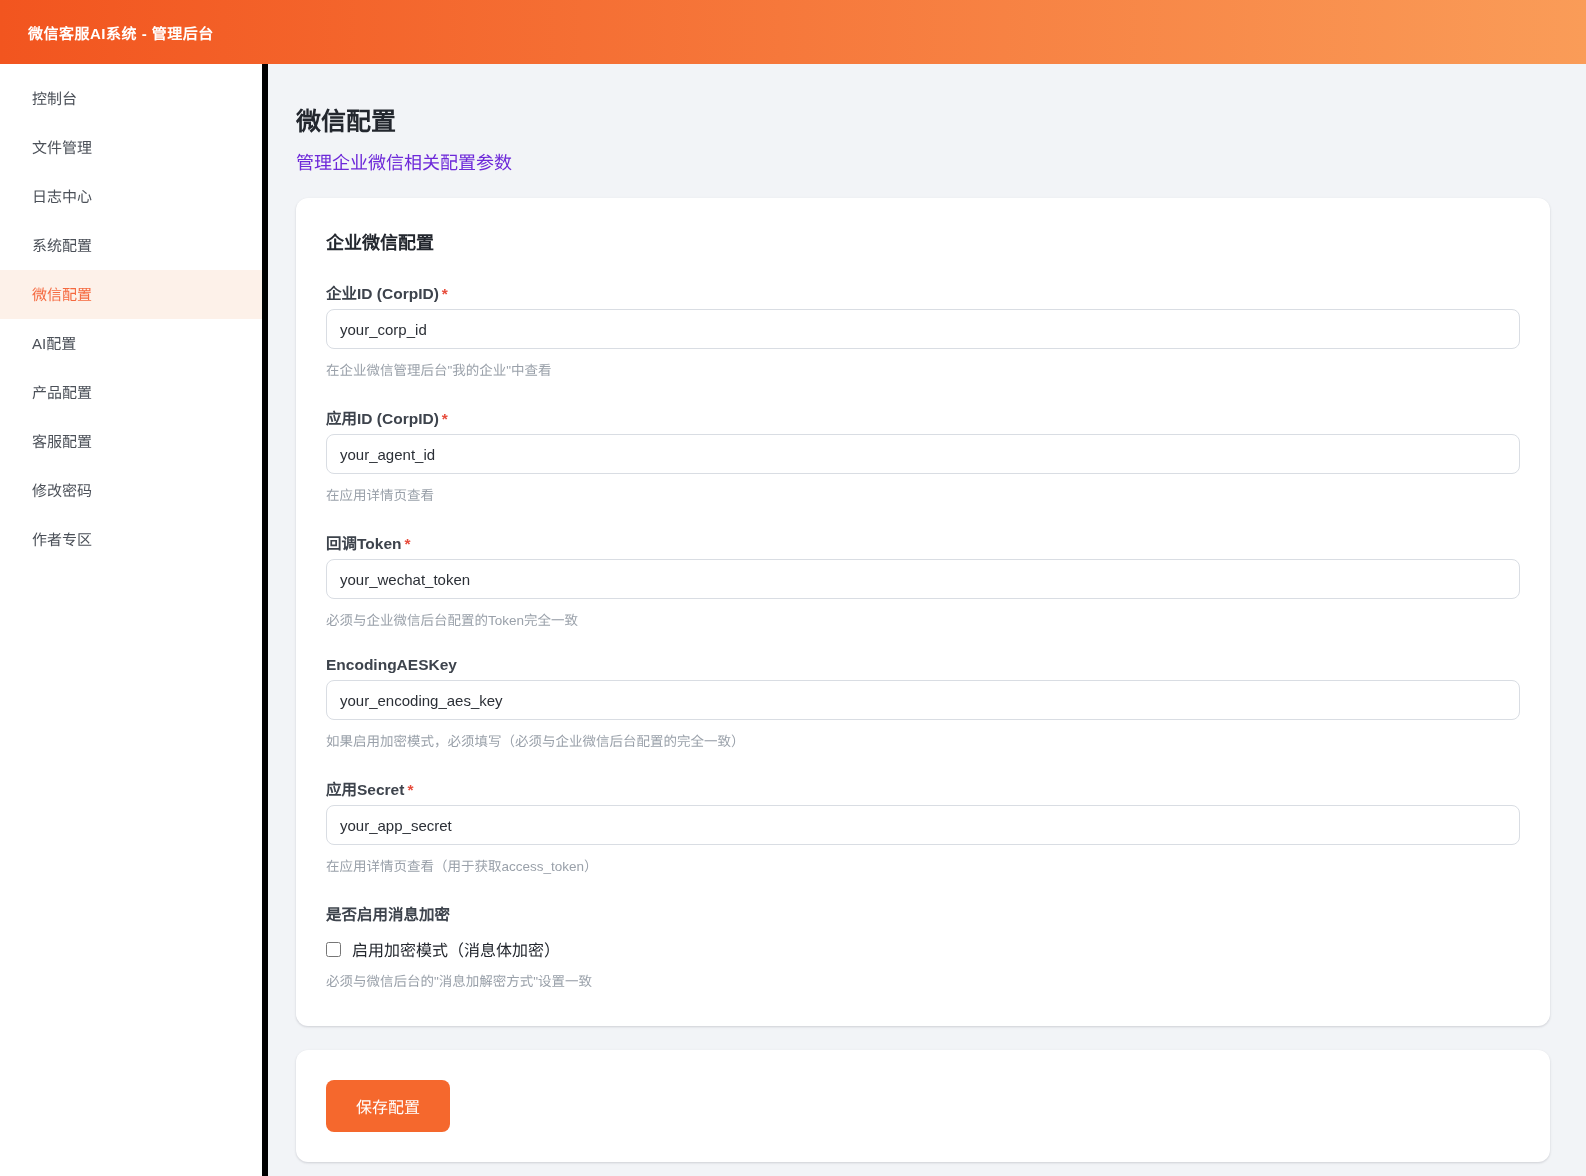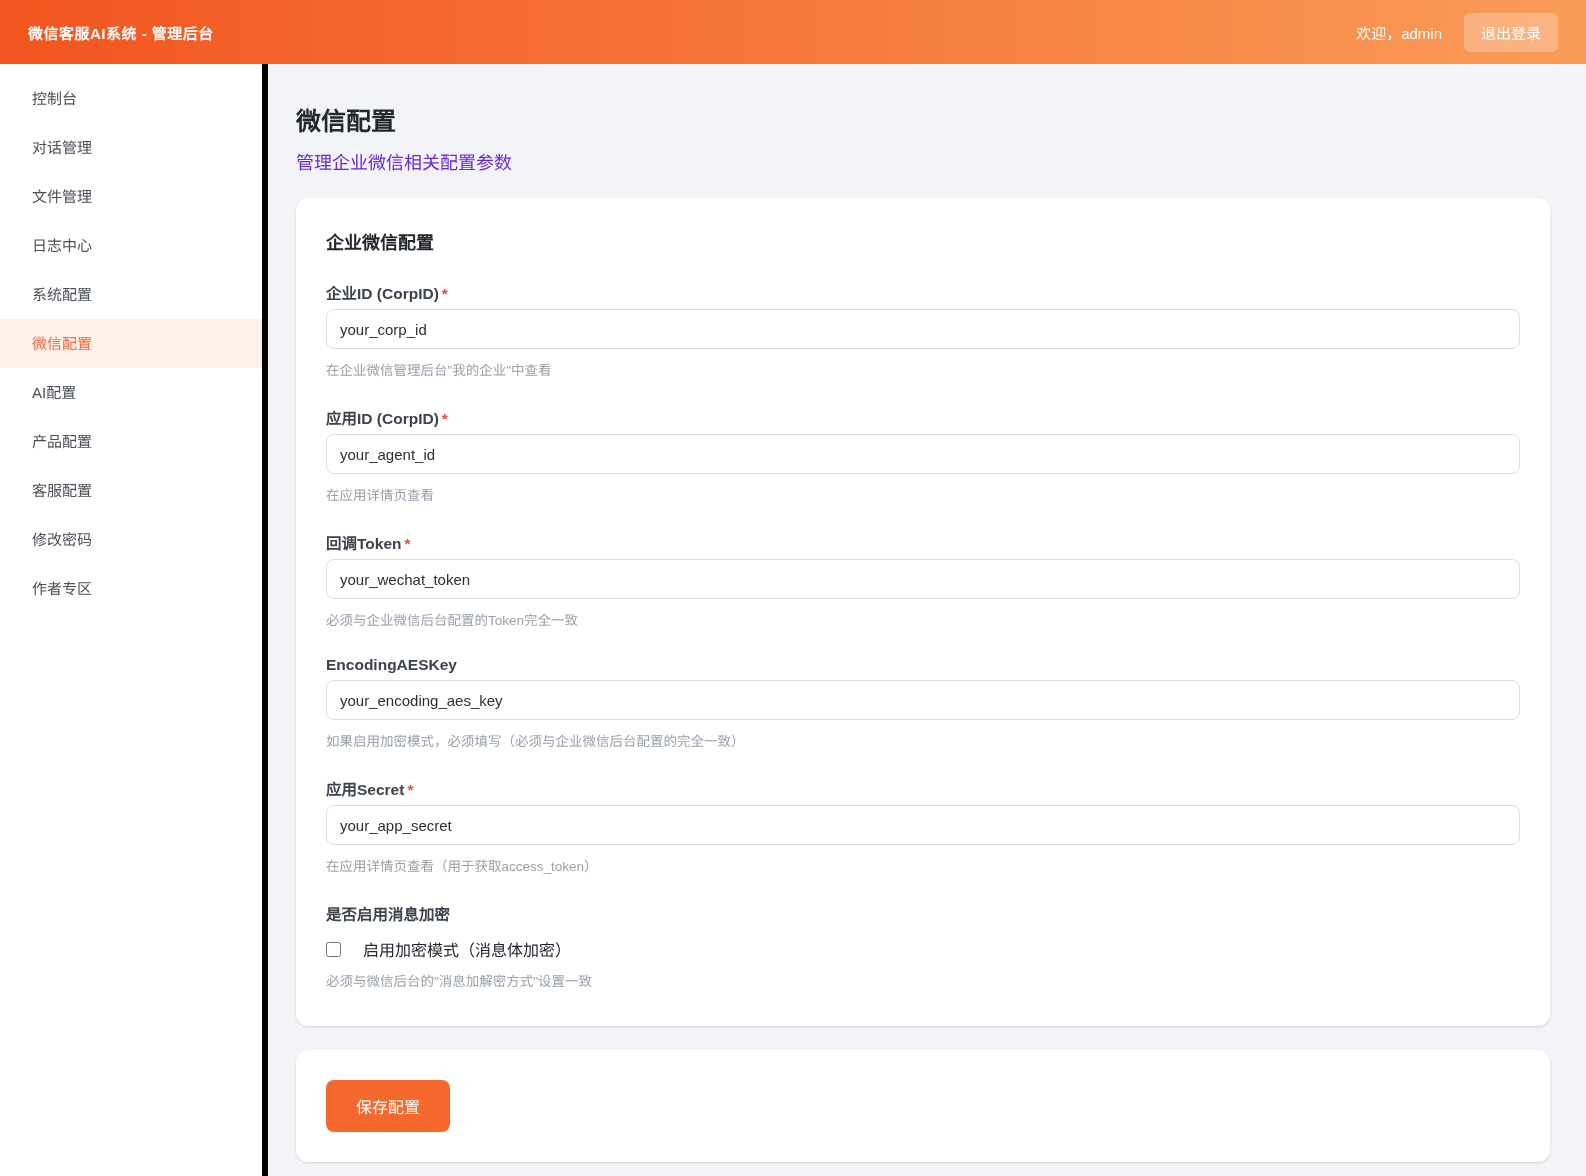--- a/index.html
+++ b/index.html
@@ -96,21 +96,21 @@
     border-radius: 8px;
     background: #fff;
     outline: none;
   }
   .hint { margin-top: 10px; font-size: 13.5px; color: #9aa1aa; }
 
   .checkbox-group { margin-top: 27px; }
   .checkbox-row {
     display: flex;
     align-items: center;
-    gap: 22px;
+    gap: 11px;
     margin-top: 13px;
     font-size: 16px;
     color: #23272e;
     cursor: pointer;
   }
   .checkbox-row input[type="checkbox"] {
     width: 15px; height: 15px;
     margin: 0;
     cursor: pointer;
   }
@@ -126,31 +126,26 @@
     padding: 14px 30px;
     border-radius: 8px;
     cursor: pointer;
   }
 </style>
 </head>
 <body>
 
 <header class="header">
   <div class="header-title">微信客服AI系统 - 管理后台</div>
-  <div class="header-right">
-    <span>欢迎，admin</span>
-    <button class="logout-btn">退出登录</button>
-  </div>
 </header>
 
 <div class="layout">
 
   <nav class="sidebar">
     <div class="side-item">控制台</div>
-    <div class="side-item">对话管理</div>
     <div class="side-item">文件管理</div>
     <div class="side-item">日志中心</div>
     <div class="side-item">系统配置</div>
     <div class="side-item active">微信配置</div>
     <div class="side-item">AI配置</div>
     <div class="side-item">产品配置</div>
     <div class="side-item">客服配置</div>
     <div class="side-item">修改密码</div>
     <div class="side-item">作者专区</div>
   </nav>

